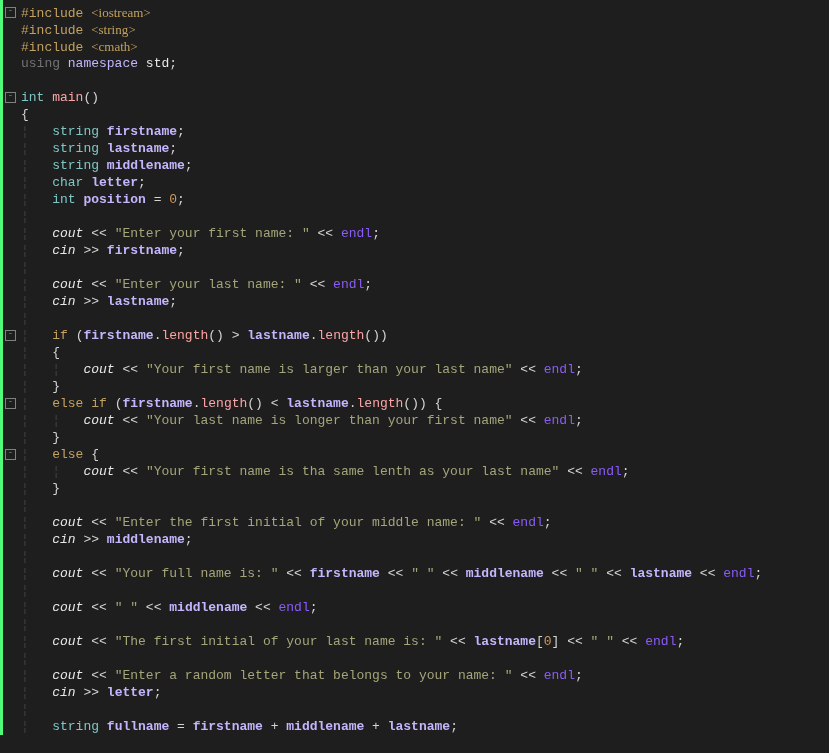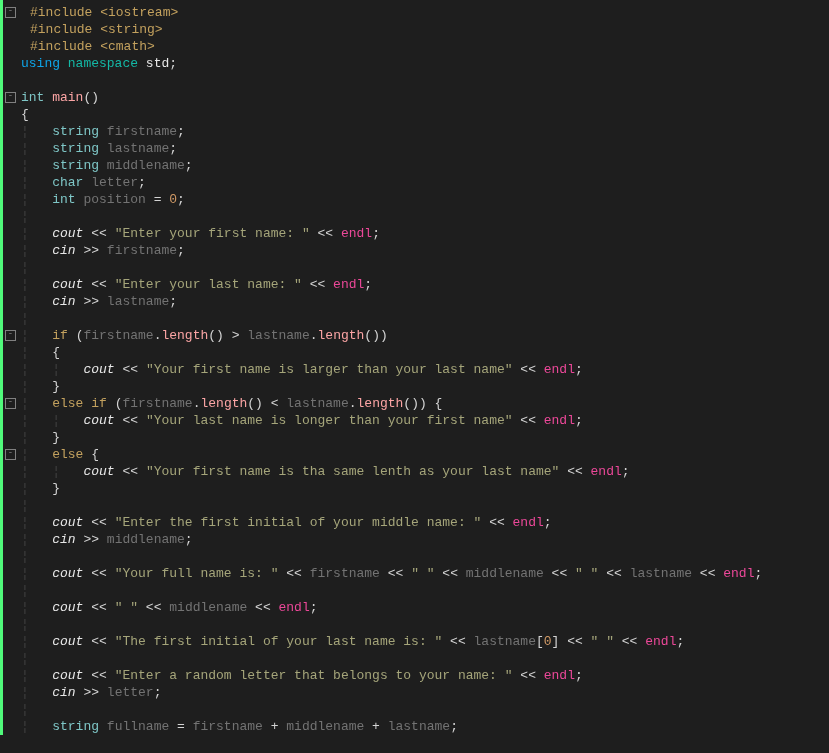--- a/index.html
+++ b/index.html
@@ -48,36 +48,36 @@
     position: relative;
   }
   .line {
     height: 17px;
     white-space: pre;
     position: relative;
   }
   .guide {
     color: #404040;
   }
-  .kw-preproc { color: #c3a15e; margin-left: 9px; }
+  .kw-preproc { color: #c3a15e; }
   .kw-type { color: #7fc7c7; margin-top: 18px; }
-  .kw-keyword { color: #0ea5e9; }
+  .kw-keyword { color: #737373; }
   .kw-flow { color: #c3a15e; }
   .ident { color: #e8e8e8; font-style: italic; }
   .func { color: #fca5a5; }
   .string { color: #a5a57a; }
-  .string-angle { color: #c3a15e; }
+  .string-angle { color: #c3a15e; font-family: Liberation Serif, serif; }
   .number { color: #d19a66; }
   .op { color: #d4d4d4; }
   .punct { color: #d4d4d4; }
   .brace { color: #d4d4d4; }
-  .namespace { color: #14b8a6; }
+  .namespace { color: #c4b5fd; }
   .std { color: #e8e8e8; }
-  .firstname { color: #737373; font-weight: normal; }
-  .endl { color: #ec4899; }
+  .firstname { color: #c4b5fd; font-weight: bold; }
+  .endl { color: #8b5cf6; }
 </style>
 </head>
 <body>
 
 <div class="editor">
   <div class="change-bar"></div>
   <div class="fold-gutter" id="fold-gutter">
       <div class="fold-icon" style="top: 7px;">-</div>
       <div class="fold-icon" style="top: 92px;">-</div>
       <div class="fold-icon" style="top: 330px;">-</div>

